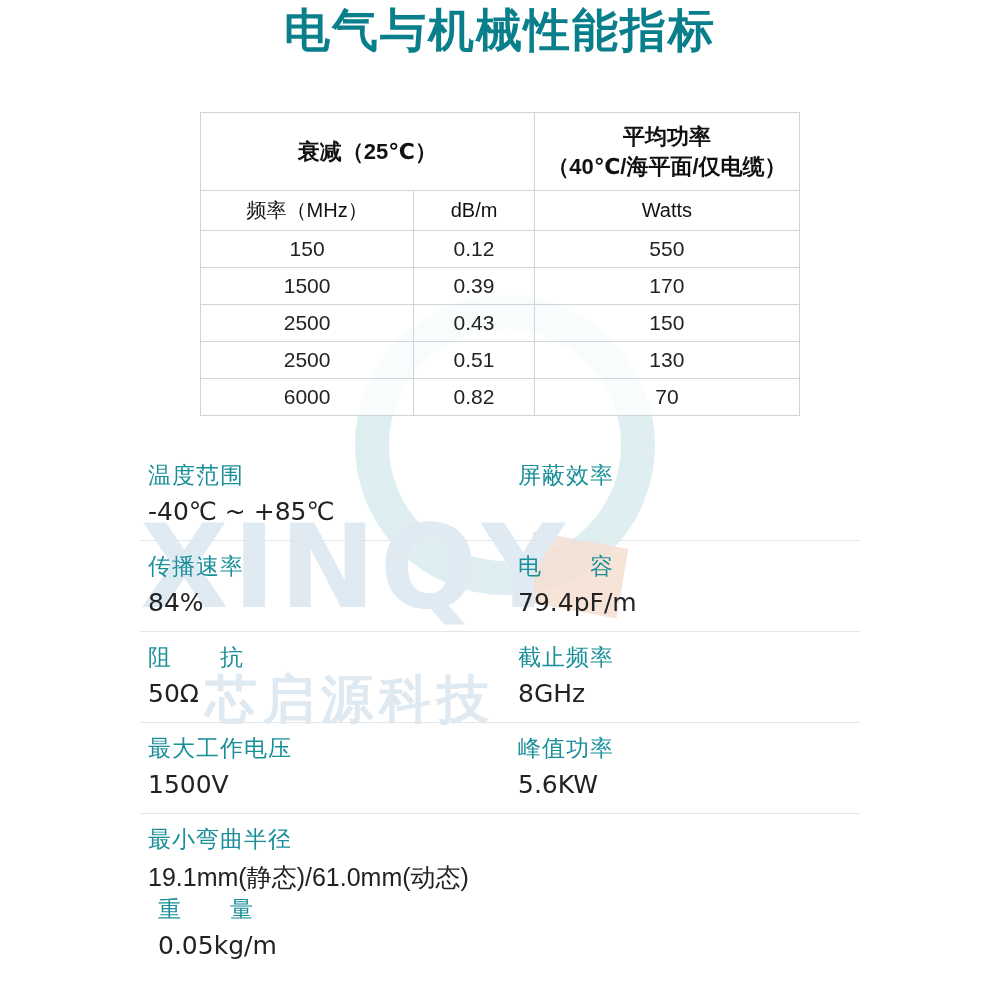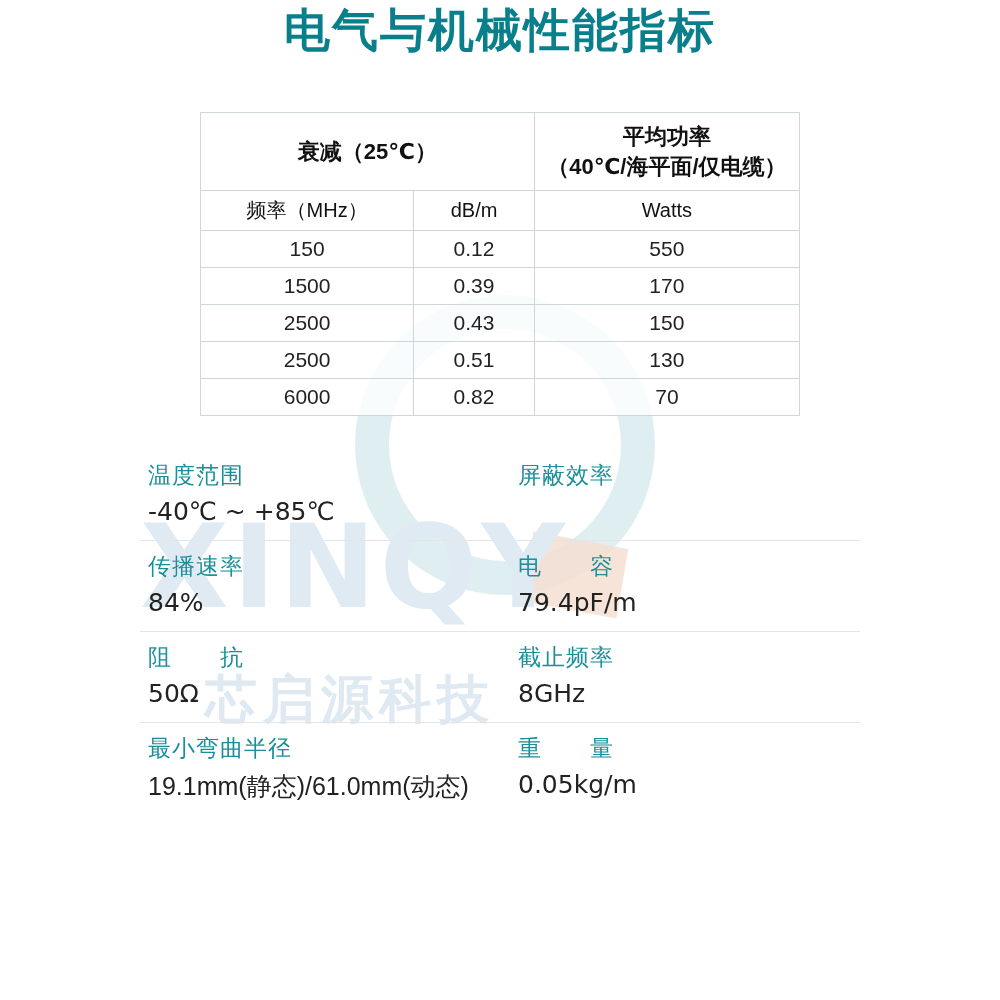--- a/index.html
+++ b/index.html
@@ -119,21 +119,21 @@
     position: relative;
     z-index: 2;
     width: 720px;
     margin: 34px auto 0 auto;
   }
   .pair-row {
     display: flex;
     padding: 10px 0 14px 0;
     border-bottom: 1px solid #e2e6e8;
   }
-  .pair-row.last { border-bottom: none; }
+  .pair-row.last { border-bottom: none; flex-direction: column; }
   .pair-cell {
     width: 50%;
     padding-left: 8px;
   }
   .pair-cell.right { padding-left: 18px; }
   .pair-label {
     color: #1a8f99;
     font-size: 23px;
     font-weight: 400;
     margin-bottom: 6px;
@@ -236,20 +236,30 @@
       <div class="pair-cell">
         <div class="pair-label">阻　　抗</div>
         <div class="pair-value">50Ω</div>
       </div>
       <div class="pair-cell right">
         <div class="pair-label">截止频率</div>
         <div class="pair-value">8GHz</div>
       </div>
     </div>
 
+    <div class="pair-row">
+      <div class="pair-cell">
+        <div class="pair-label">最大工作电压</div>
+        <div class="pair-value">1500V</div>
+      </div>
+      <div class="pair-cell right">
+        <div class="pair-label">峰值功率</div>
+        <div class="pair-value">5.6KW</div>
+      </div>
+    </div>
 
     <div class="pair-row last">
       <div class="pair-cell">
         <div class="pair-label">最小弯曲半径</div>
         <div class="pair-value cn">19.1mm(静态)/61.0mm(动态)</div>
       </div>
       <div class="pair-cell right">
         <div class="pair-label">重　　量</div>
         <div class="pair-value">0.05kg/m</div>
       </div>

